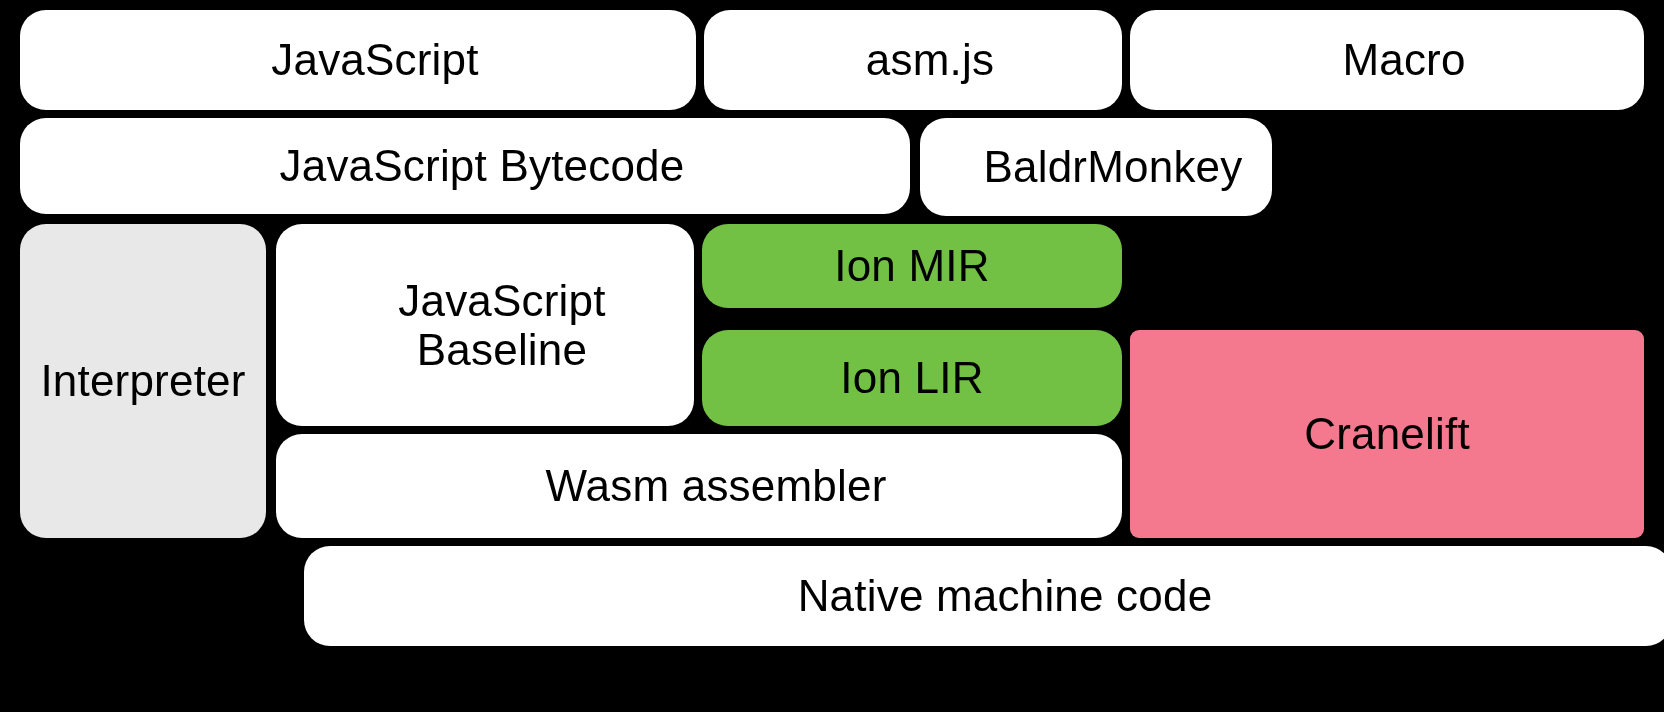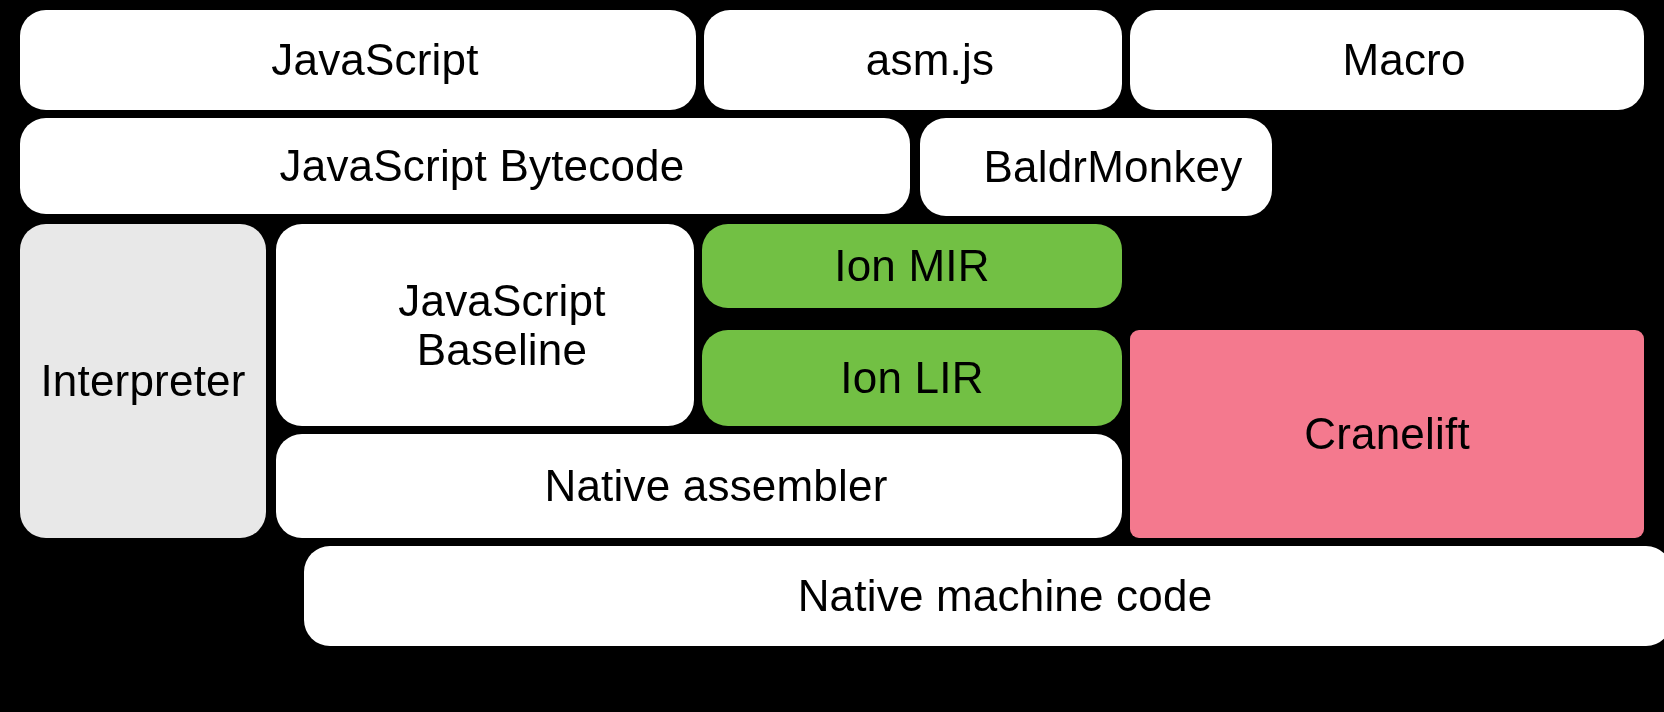--- a/index.html
+++ b/index.html
@@ -58,17 +58,17 @@
 
   <div class="node fill-white" style="left:276px; top:224px; width:418px; height:202px;">JavaScript
 Baseline</div>
 
   <div class="node fill-green" style="left:702px; top:224px; width:420px; height:84px;">Ion MIR</div>
 
   <div class="node fill-green" style="left:702px; top:330px; width:420px; height:96px;">Ion LIR</div>
 
   <div class="node fill-pink" style="left:1130px; top:330px; width:514px; height:208px;">Cranelift</div>
 
-  <div class="node fill-white" style="left:276px; top:434px; width:846px; height:104px;">Native assembler</div>
+  <div class="node fill-white" style="left:276px; top:434px; width:846px; height:104px;">Wasm assembler</div>
 
   <div class="node fill-white" style="left:276px; top:546px; width:1368px; height:100px;margin-left:28px;">Native machine code</div>
 
 </div>
 
 </body></html>

